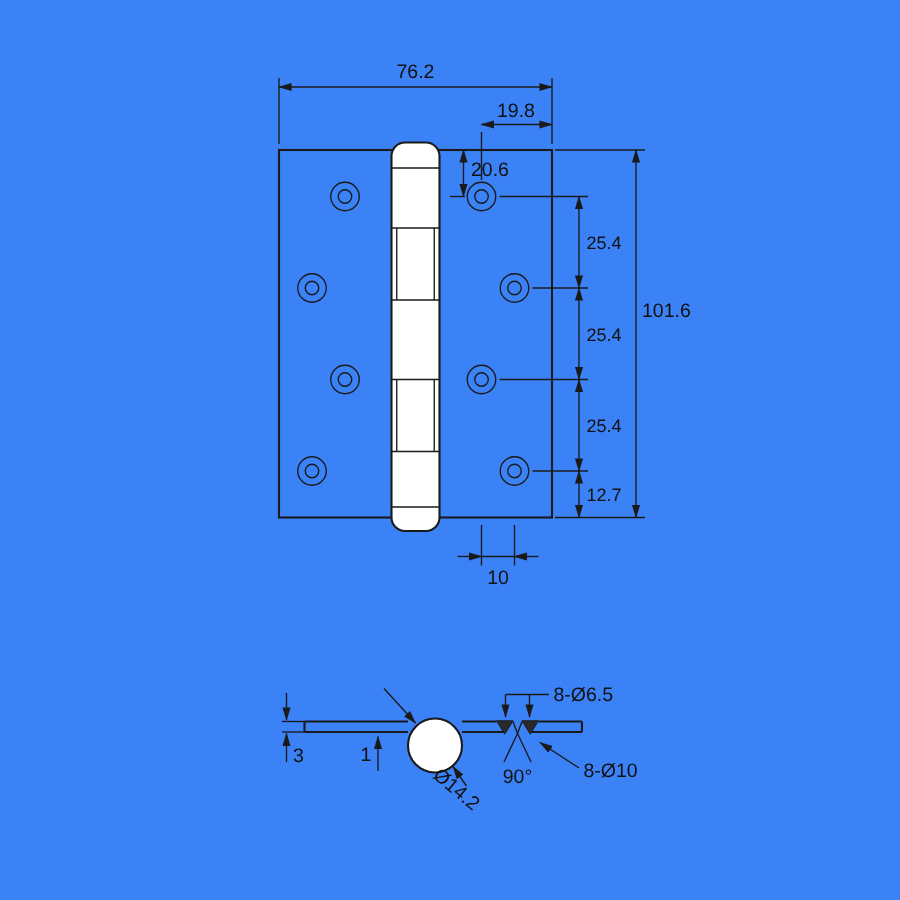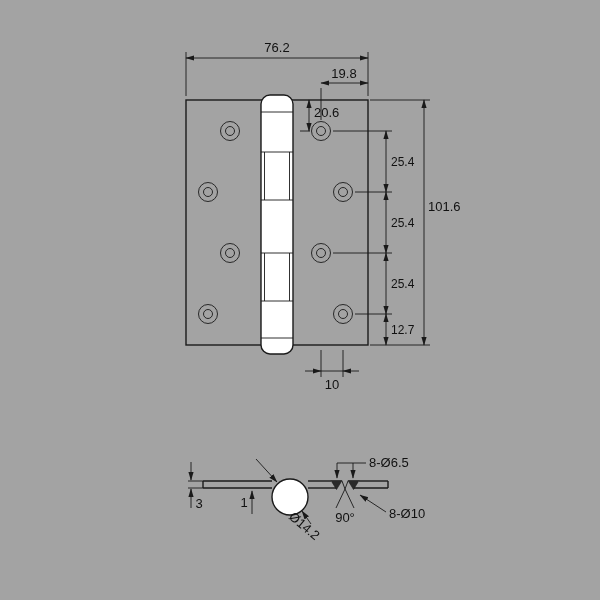--- a/index.html
+++ b/index.html
@@ -1,17 +1,17 @@
 <!DOCTYPE html>
 <html><head>
 <meta charset="utf-8">
 <style>
   html,body{margin:0;padding:0;background:#ffffff;}
   .canvas{
-    width:600px;height:600px;background:#a3a3a3;position:relative;
+    width:600px;height:600px;background:#3b82f6;position:relative;
     font-family:"Liberation Sans", sans-serif;
   }
   svg{display:block;}
   svg text{
     font-family:"Liberation Sans", sans-serif;
     font-size:13px;
     fill:#111111;
   }
   svg text.small{font-size:12px;}
   .outline{stroke:#1a1a1a;stroke-width:1.4;fill:none;}

